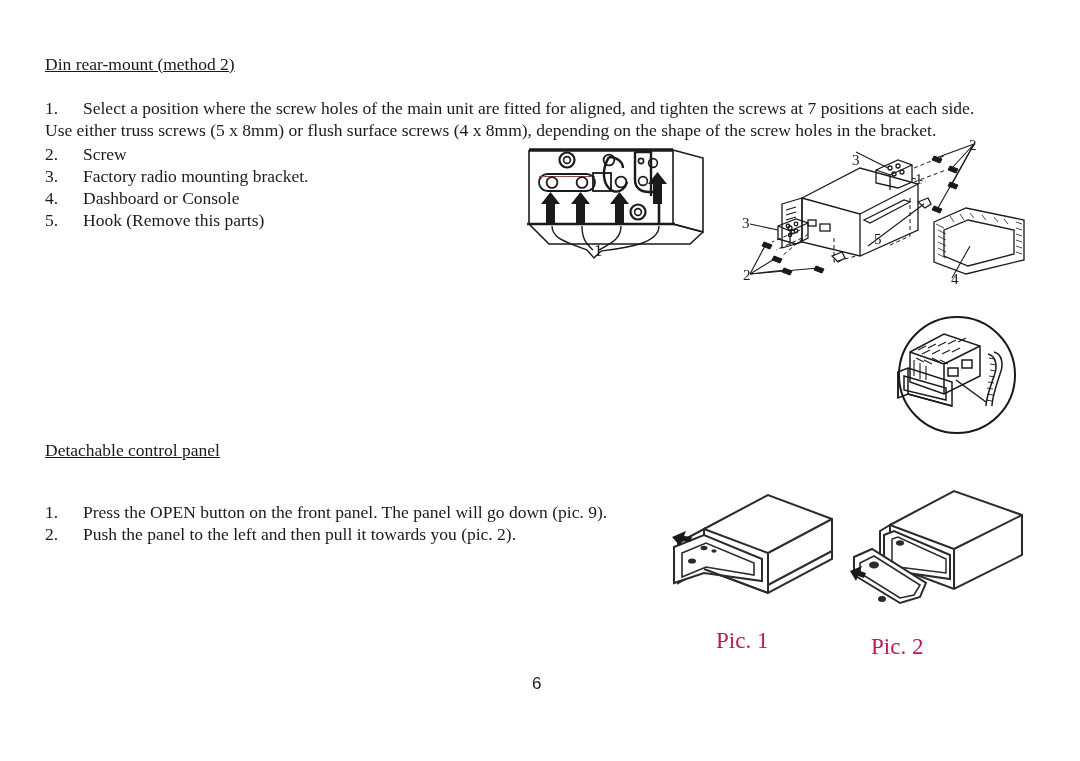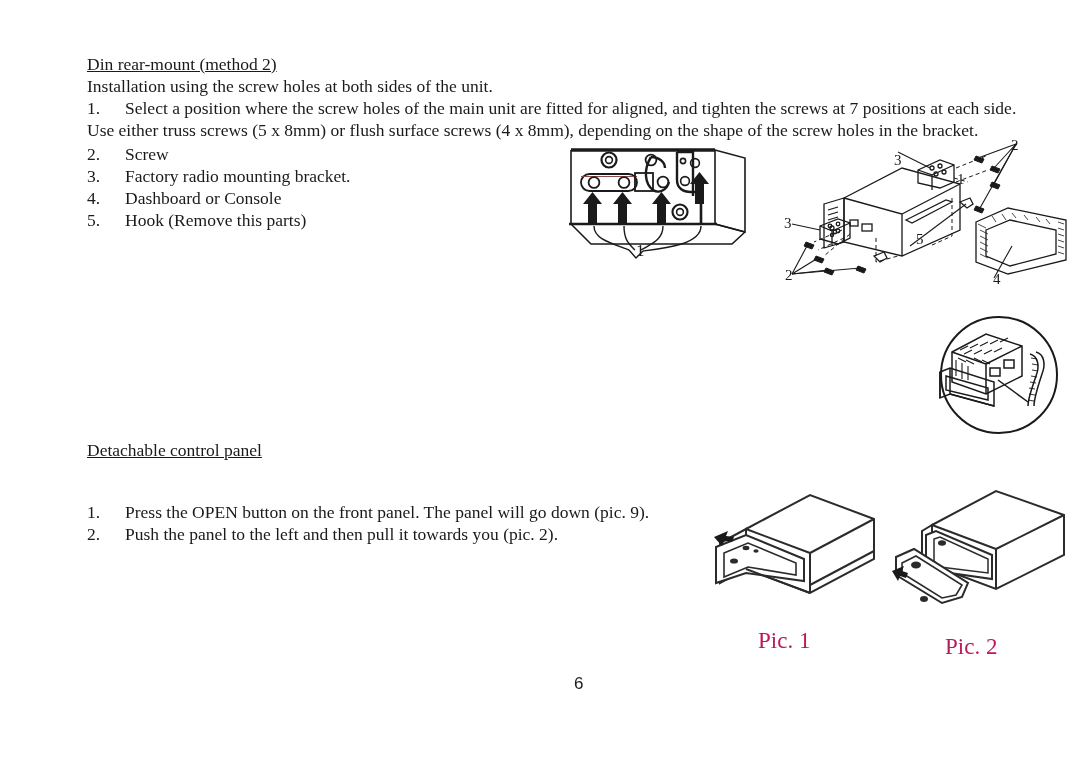--- a/index.html
+++ b/index.html
@@ -14,21 +14,20 @@
     overflow: hidden;
     font-family: "Liberation Serif", "DejaVu Serif", serif;
     color: #000000;
   }
 
   .page {
     position: absolute;
     left: 0; top: 0;
     width: 984px;
     height: 761px;
-    margin-left: 42px;
   }
 
   
   .txt {
     position: absolute;
     font-size: 17.5px;
     line-height: 22px;
     white-space: pre;
     color: #1a1a1a;
   }
@@ -80,21 +79,20 @@
   }
   .fig svg { display: block; }
 </style>
 </head>
 <body>
 
 <div class="page">
 
   <div class="txt underlined" style="left:45px; top:53px;">Din rear-mount (method 2)</div>
 
-  <div class="txt" style="left:45px; top:75px;">Installation using the screw holes at both sides of the unit.</div>
 
   <div class="numlist" style="left:45px; top:97px; width:995px;">
     <div class="row">
       <span class="num">1.</span>
       <span class="body">Select a position where the screw holes of the main unit are fitted for aligned, and tighten the screws at 7 positions at each side.</span>
     </div>
   </div>
 
   <div class="contline" style="left:45px; top:119px;">Use either truss screws (5 x 8mm) or flush surface screws (4 x 8mm), depending on the shape of the screw holes in the bracket.</div>
 
@@ -424,17 +422,17 @@
       <g fill="#2b2b2b">
         <ellipse cx="24" cy="80" rx="5" ry="3.4"></ellipse>
         <ellipse cx="32" cy="114" rx="4" ry="3"></ellipse>
       </g>
 
       <g fill="#1a1a1a">
         <path d="M0 86 L12 81 L10 86 L16 88 L14 93 L8 91 L6 96 Z"></path>
       </g>
     </svg>
   </div>
-  <div class="piclabel" style="left:903px; top:634px;">Pic. 2</div>
+  <div class="piclabel" style="left:871px; top:634px;">Pic. 2</div>
 
   <div class="pagenum" style="left:532px; top:674px;">6</div>
 
 </div>
 
 </body></html>

